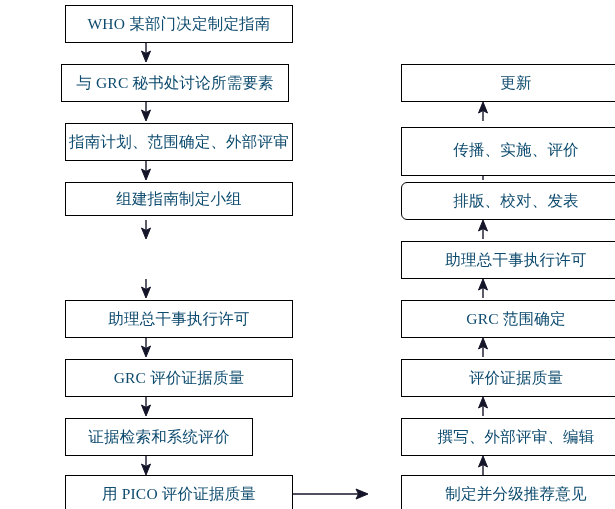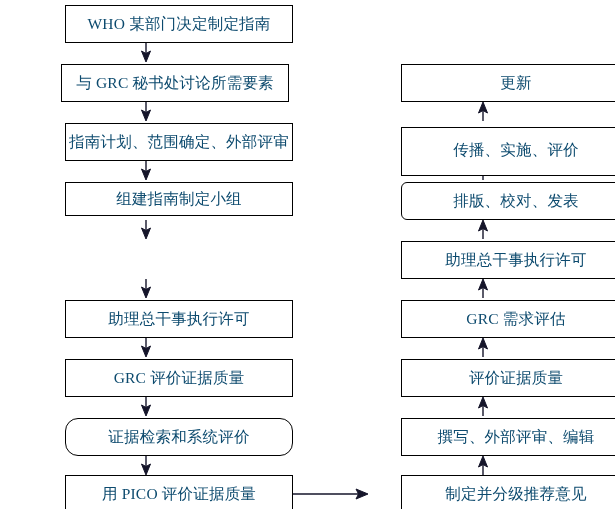--- a/index.html
+++ b/index.html
@@ -149,21 +149,21 @@
 
 
   <div class="node" style="left:32px; top:300px; width:228px; height:38px;">
     <span class="label">助理总干事执行许可</span>
   </div>
 
   <div class="node" style="left:32px; top:359px; width:228px; height:38px;">
     <span class="label">GRC 评价证据质量</span>
   </div>
 
-  <div class="node" style="left:32px; top:418px; width:228px; height:38px;border-radius:13px;">
+  <div class="node" style="left:32px; top:418px; width:188px; height:38px;">
     <span class="label">证据检索和系统评价</span>
   </div>
 
   <div class="node" style="left:32px; top:475px; width:228px; height:38px;">
     <span class="label">用 PICO 评价证据质量</span>
   </div>
 
   <div class="node" style="left:368px; top:64px; width:230px; height:38px;">
     <span class="label">更新</span>
   </div>
@@ -174,21 +174,21 @@
 
   <div class="node" style="left:368px; top:182px; width:230px; height:38px;border-radius:6px;">
     <span class="label">排版、校对、发表</span>
   </div>
 
   <div class="node" style="left:368px; top:241px; width:230px; height:38px;">
     <span class="label">助理总干事执行许可</span>
   </div>
 
   <div class="node" style="left:368px; top:300px; width:230px; height:38px;">
-    <span class="label">GRC 需求评估</span>
+    <span class="label">GRC 范围确定</span>
   </div>
 
   <div class="node" style="left:368px; top:359px; width:230px; height:38px;">
     <span class="label">评价证据质量</span>
   </div>
 
   <div class="node" style="left:368px; top:418px; width:230px; height:38px;">
     <span class="label">撰写、外部评审、编辑</span>
   </div>
 

